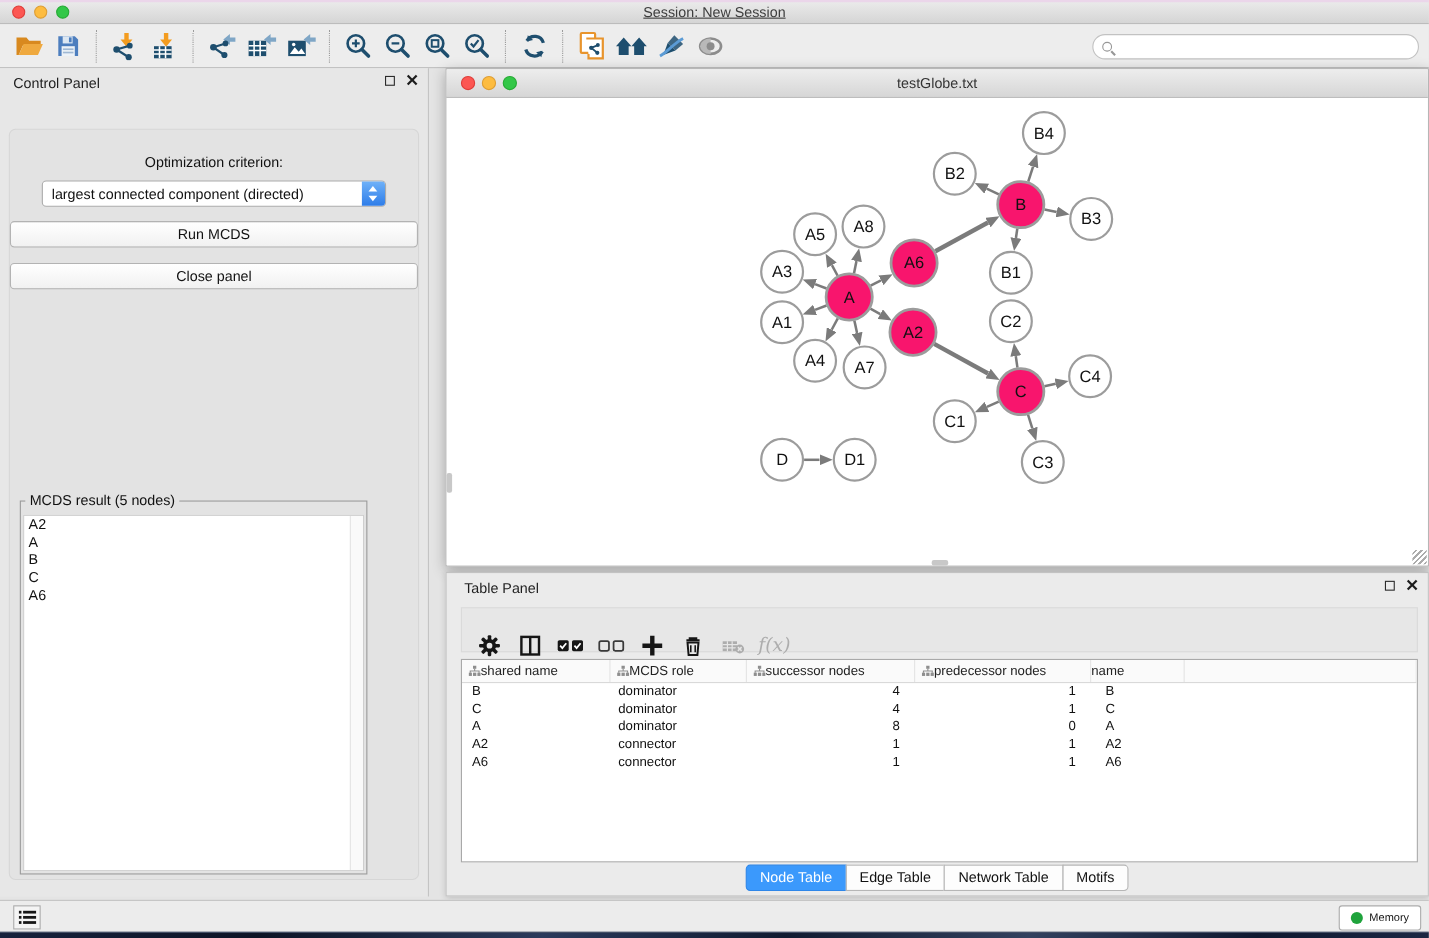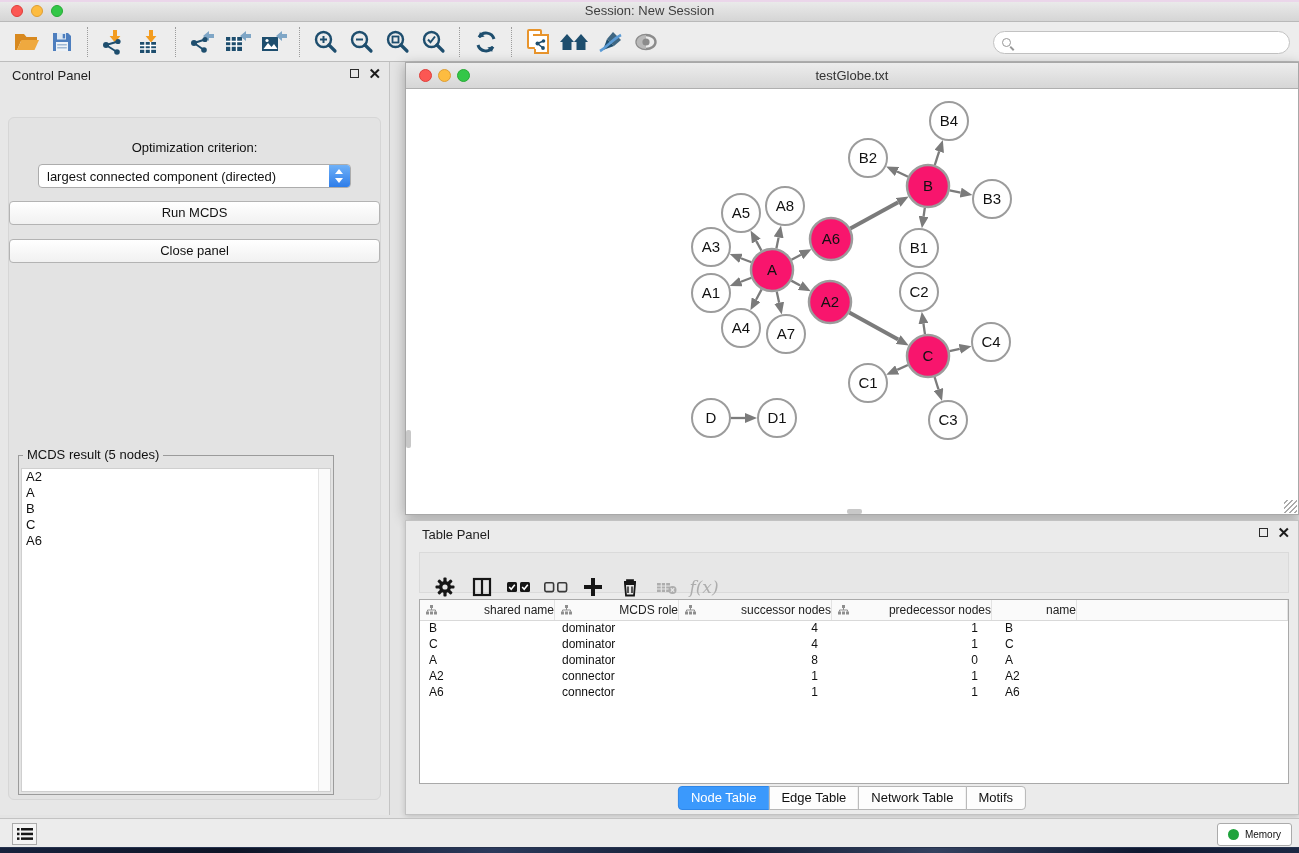--- a/index.html
+++ b/index.html
@@ -9,21 +9,21 @@
 
   
   .titlebar { position:absolute; left:0; top:0; width:1299px; height:22px;
     background:linear-gradient(#ECECEC,#D5D5D5); border-bottom:1px solid #B9B9B9;
     box-shadow:inset 0 2px 0 #EBD6EA; }
   .lights { position:absolute; left:11px; top:5px; display:flex; gap:8px; }
   .light { width:12px; height:12px; border-radius:50%; }
   .light.red { background:#FC5753; border:1px solid #DF3E3A; }
   .light.yellow { background:#FDBC40; border:1px solid #DE9E34; }
   .light.green { background:#33C748; border:1px solid #27AA35; }
-  .titlebar .title { text-align:center; line-height:21px; font-size:13px; color:#3E3E3E; }
+  .titlebar .title { text-align:center; line-height:21px; font-size:13px; color:#3E3E3E;text-decoration:underline; }
 
   
   .toolbar { position:absolute; left:0; top:22px; width:1299px; height:40px;
     background:#EDEDED; border-bottom:1px solid #BDBDBD; display:flex; align-items:center; padding-left:8px; }
   .tbtn { width:36px; height:34px; display:flex; align-items:center; justify-content:center; cursor:default; }
   .tsep { width:2px; height:30px; border-left:1px dotted #9C9C9C; margin:0 7px; }
   .searchbox { position:absolute; right:9px; top:9px; width:297px; height:23px; background:#fff;
     border:1px solid #C2C2C2; border-radius:12px; display:flex; align-items:center; padding-left:8px; }
   .mag { width:9px; height:9px; border:1.6px solid #979797; border-radius:50%; position:relative; flex:0 0 auto; }
   .mag::after { content:""; position:absolute; width:1.8px; height:5px; background:#979797; left:7.5px; top:7px; transform:rotate(-45deg); }
@@ -92,21 +92,21 @@
   .tp-header .ptitle { position:absolute; left:16px; top:6px; font-size:13px; color:#1E1E1E; }
   .tp-toolbar { position:absolute; left:13px; right:9px; top:31px; height:41px; background:#E7E7E7;
     border:1px solid #DADADA; display:flex; align-items:center; gap:7px; padding-left:10px; }
   .ticon { width:30px; height:30px; display:flex; align-items:center; justify-content:center; cursor:default;margin-top:29px; }
   .fx { font-family:"DejaVu Serif", serif; font-style:italic; font-size:17px; color:#ADADAD; }
   .tp-table { position:absolute; left:13px; right:9px; top:78px; bottom:30px; background:#fff;
     border:1px solid #A9A9A9; overflow:hidden; }
   .thead { display:grid; grid-template-columns:135px 124px 153px 160px 85px 1fr; height:21px;
     background:#FAFAFA; border-bottom:1px solid #D9D9D9; }
   .th { display:flex; align-items:center; font-size:12px; color:#222; border-right:1px solid #E3E3E3; overflow:hidden; }
-  .th .hlabel { flex:1; text-align:right; white-space:nowrap; }
+  .th .hlabel { flex:1; text-align:left; white-space:nowrap; }
   .th .hicon { margin-left:6px; flex:0 0 auto; display:flex; }
   .trow { display:grid; grid-template-columns:135px 124px 153px 160px 85px 1fr; height:16px; }
   .td { font-size:12px; color:#111; line-height:15px; white-space:nowrap; overflow:hidden; }
   .td.c0 { padding-left:9px; } .td.c1 { padding-left:7px; }
   .td.c2, .td.c3 { text-align:right; padding-right:14px; }
   .td.c4 { padding-left:13px; }
   .tp-tabs { bottom:4px; left:50%; transform:translateX(-50%); }
 
   
   .statusbar { position:absolute; left:0; top:818px; width:1299px; height:29px;

